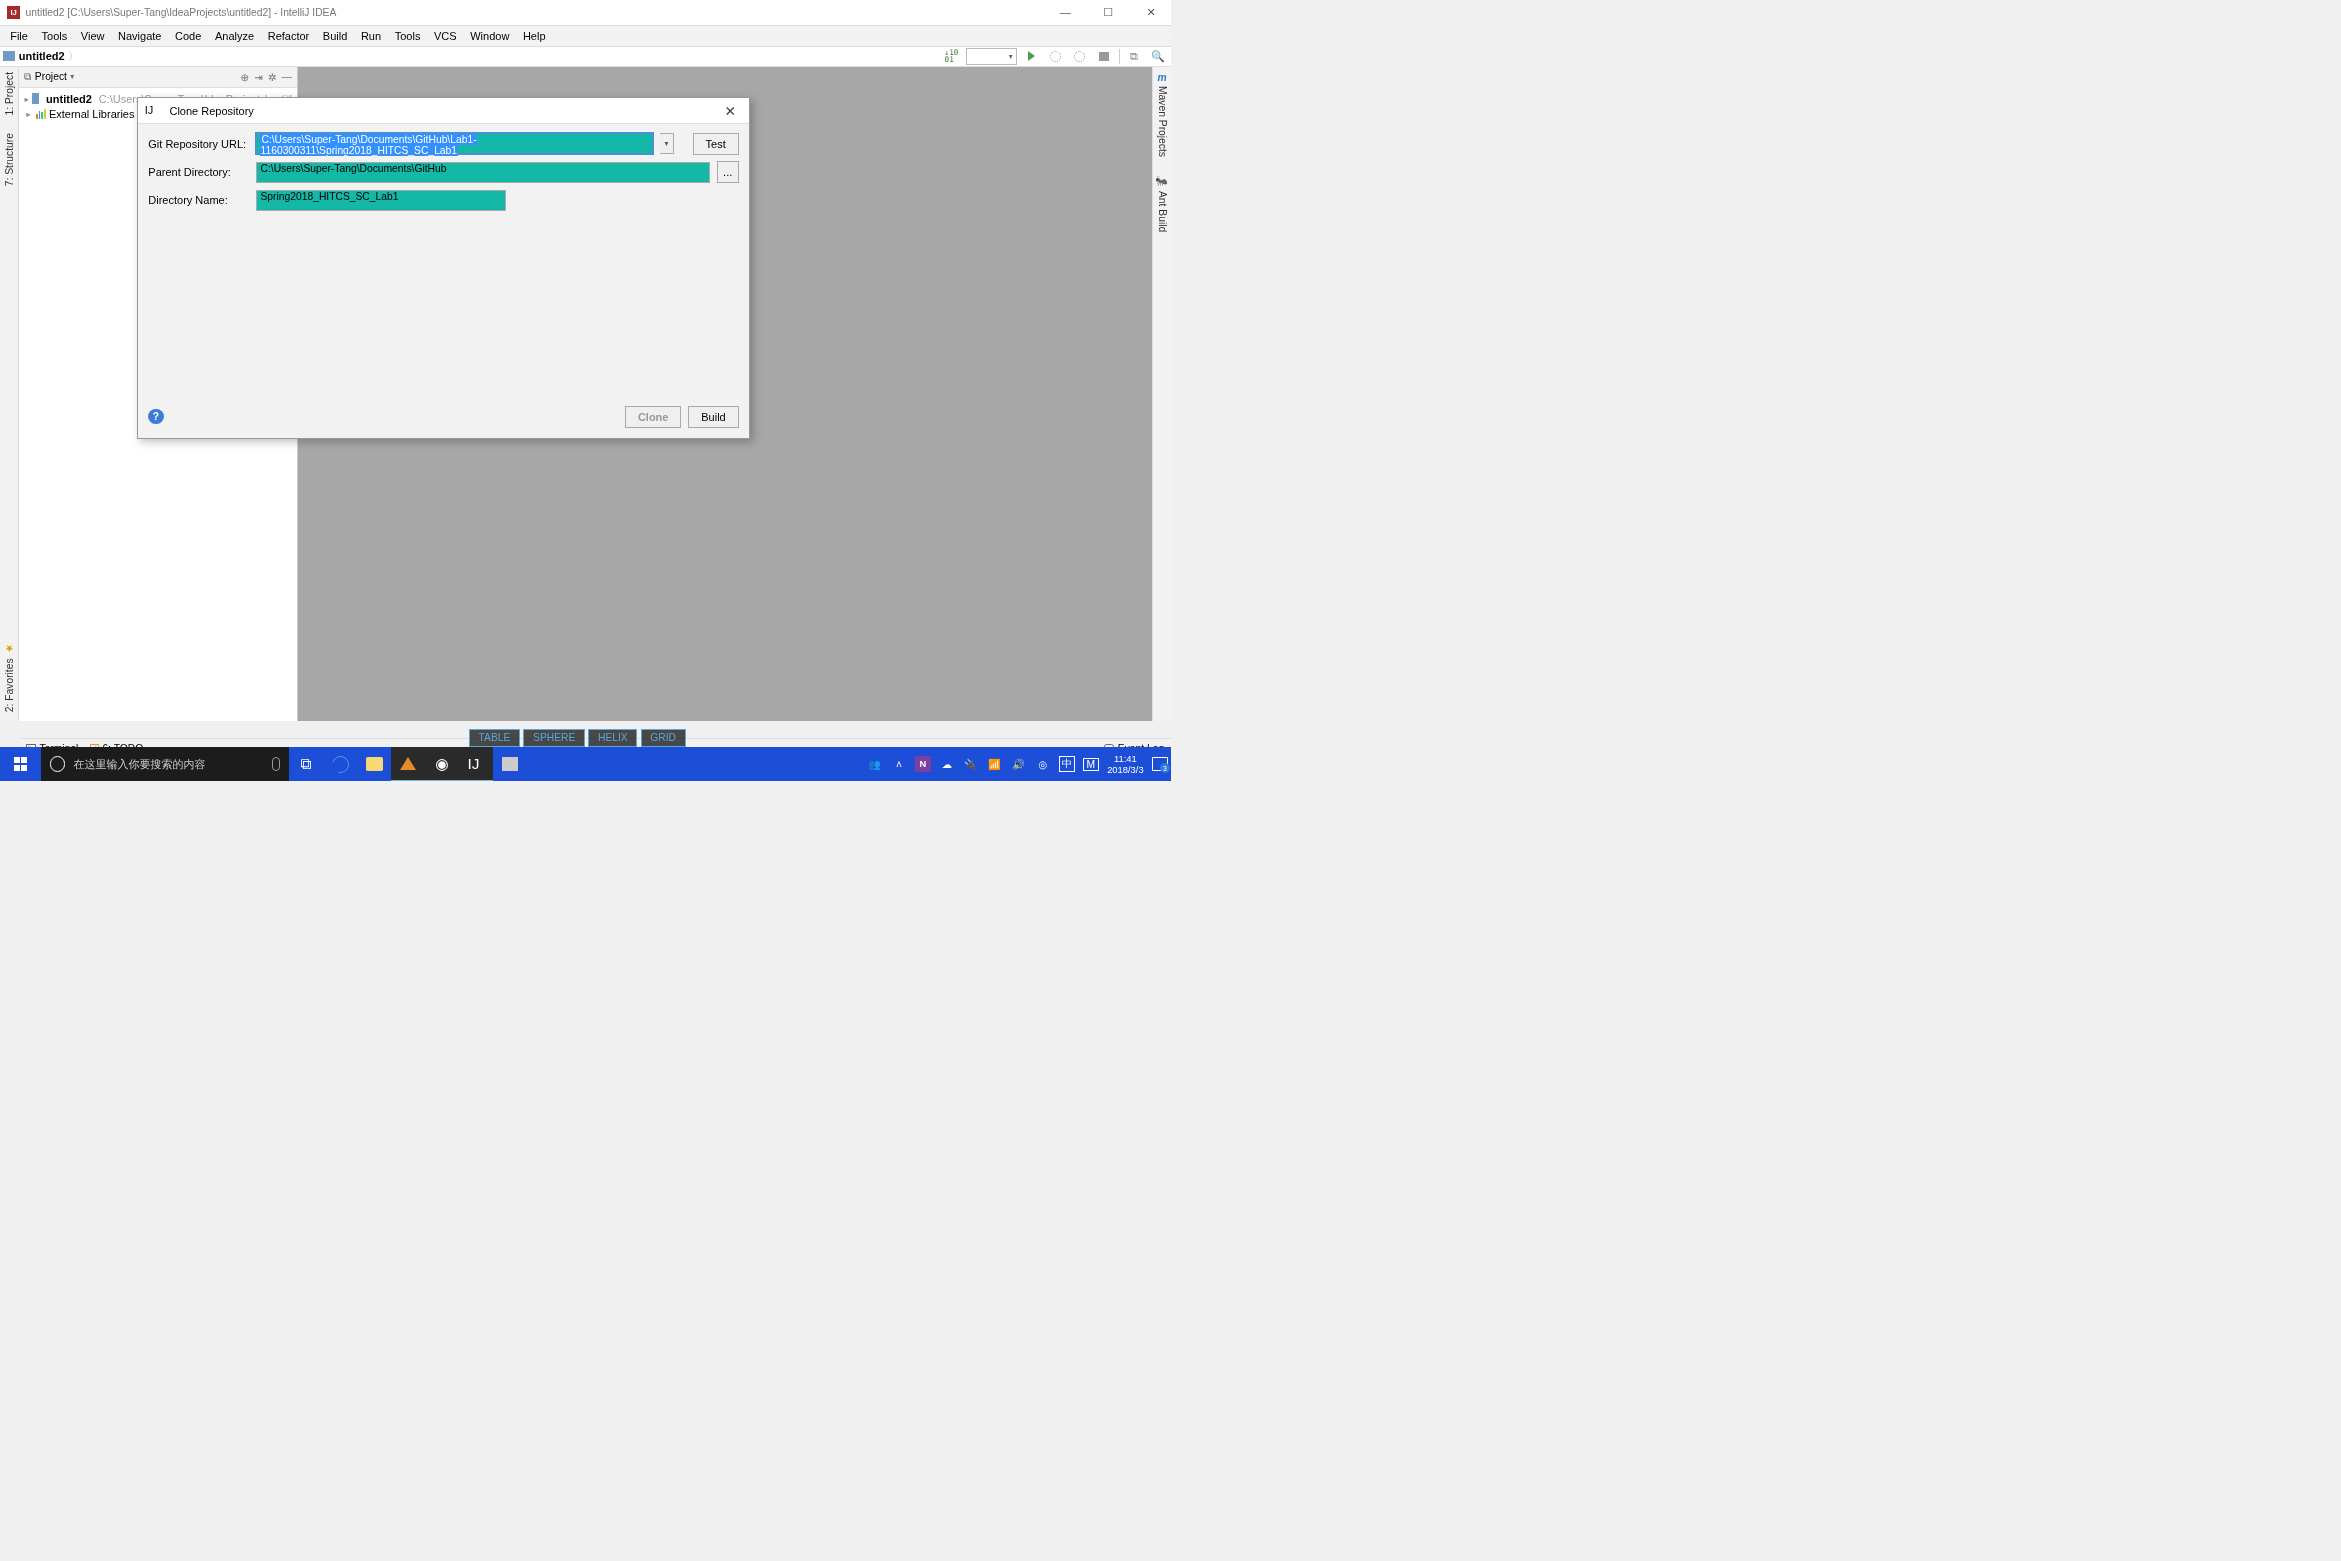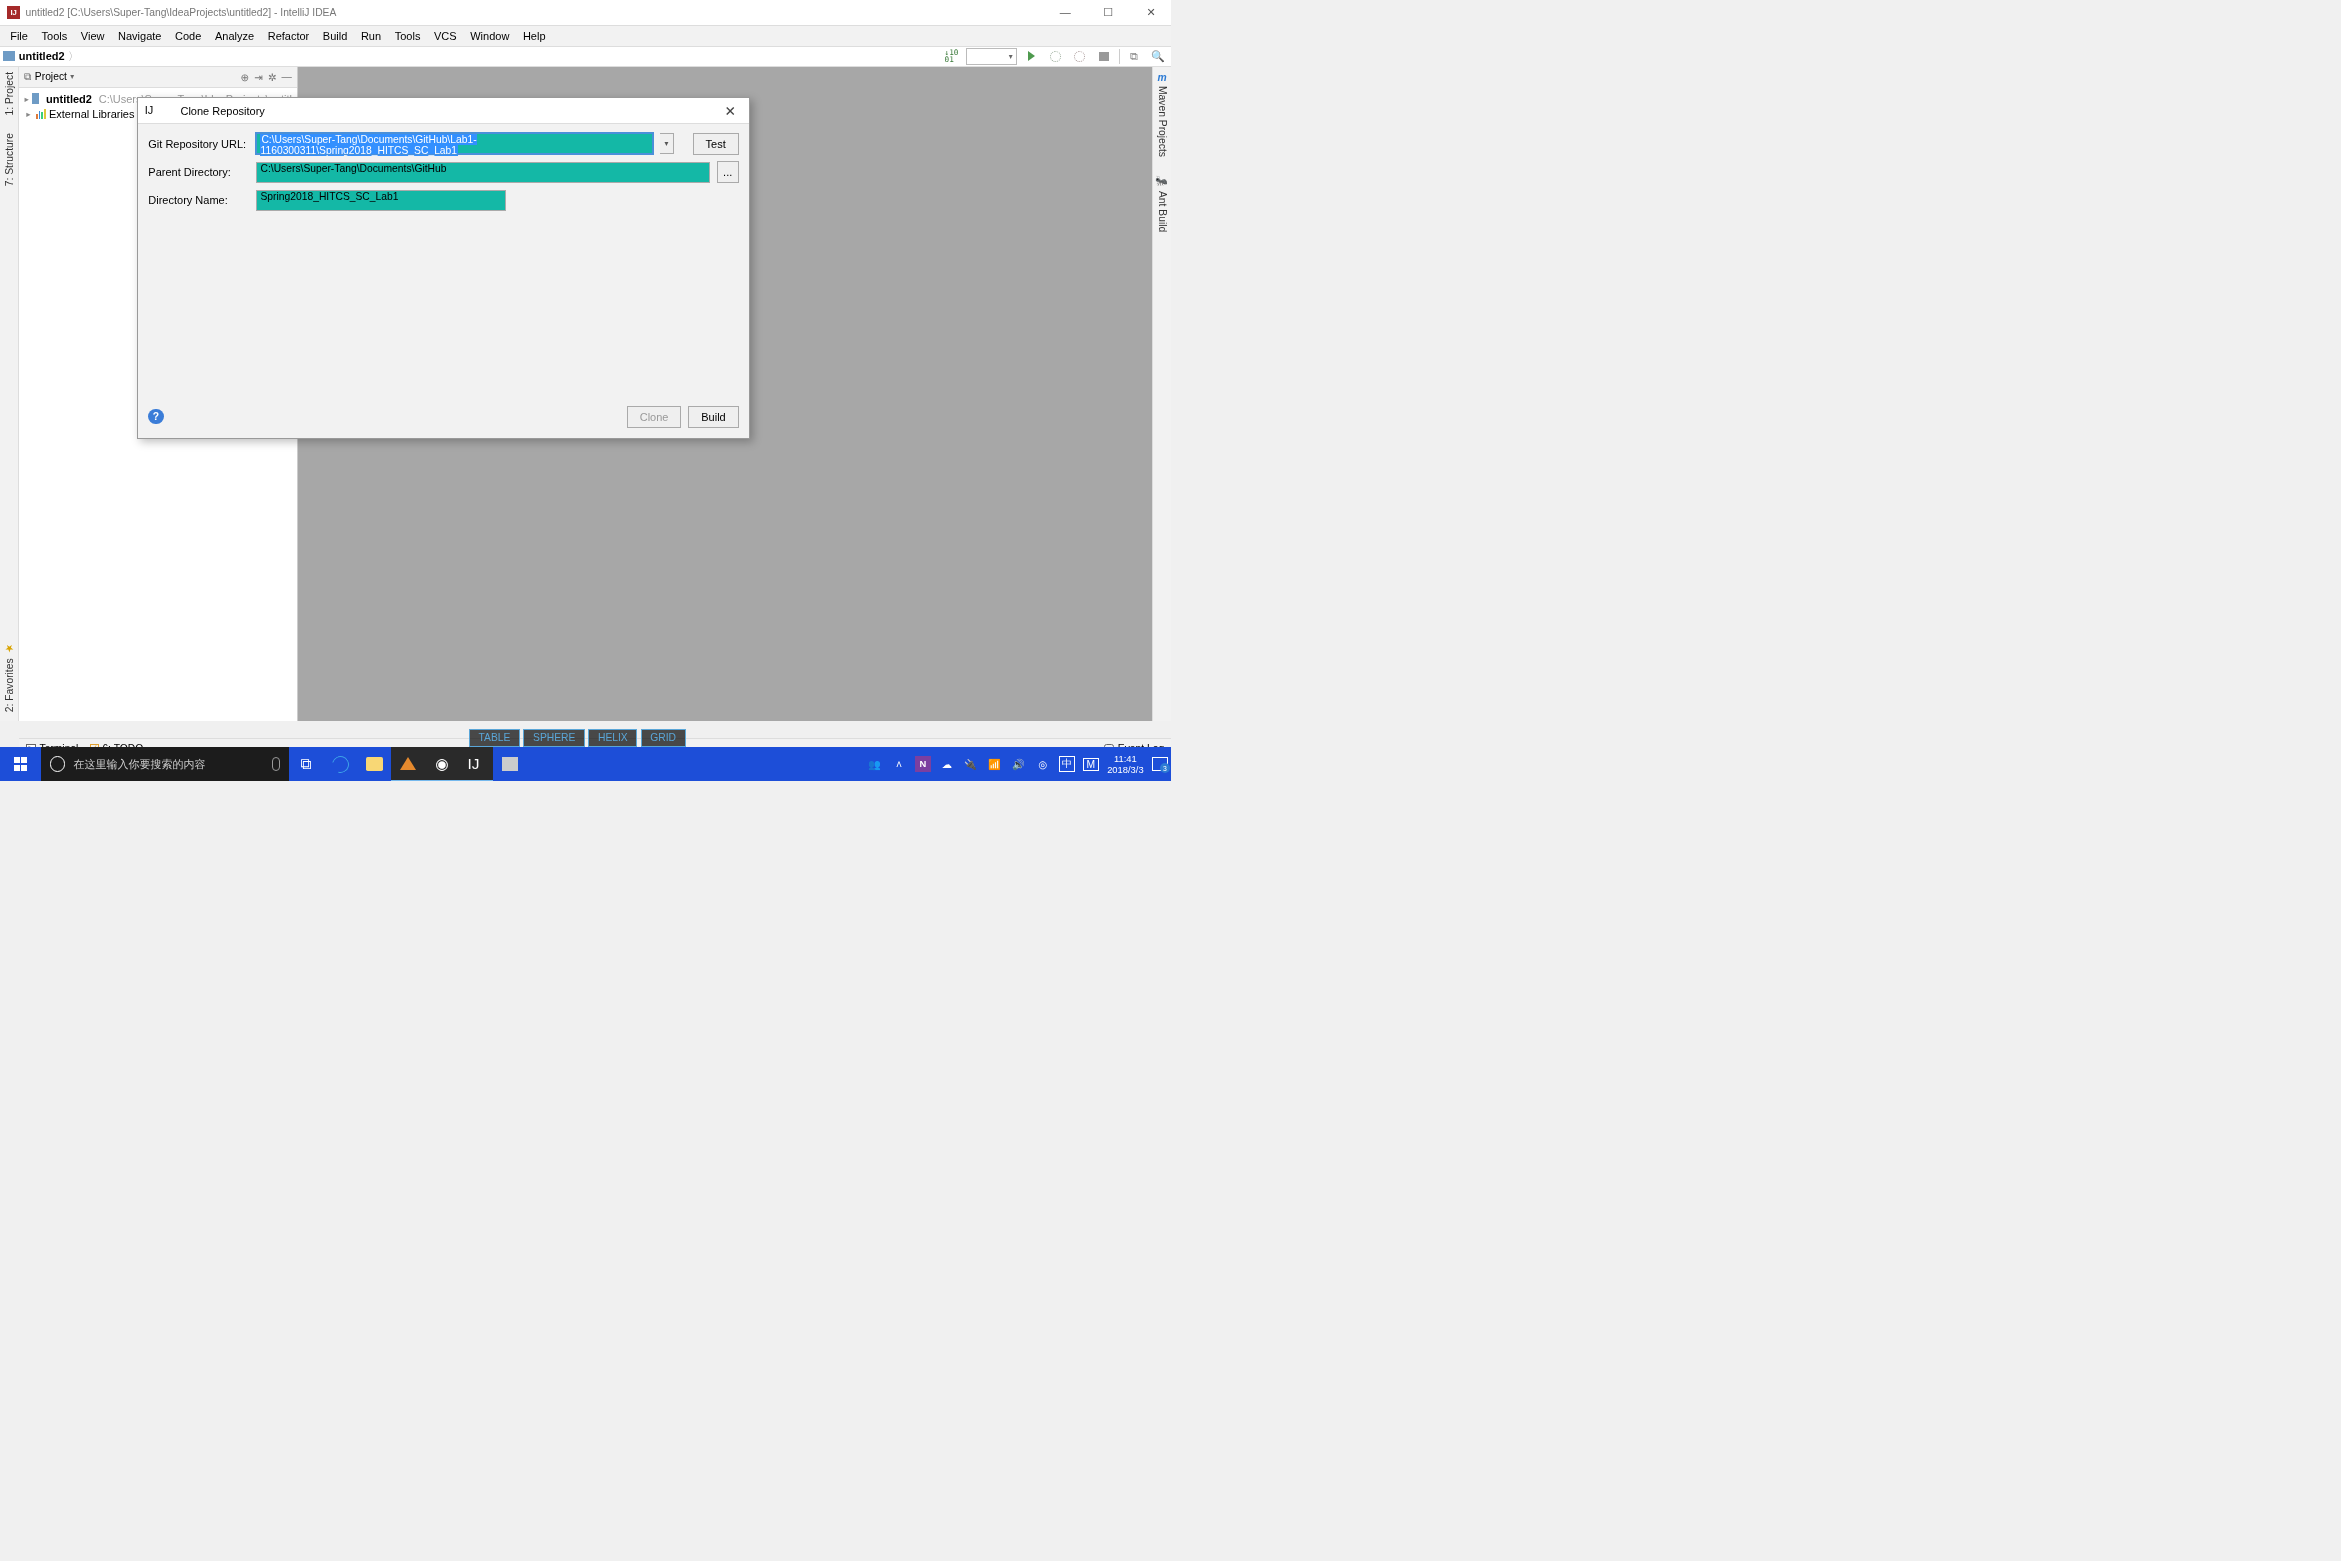--- a/index.html
+++ b/index.html
@@ -84,21 +84,21 @@
 .dlg-title { height:26px; background:#fff; border-bottom:0.9px solid #ddd; display:flex; align-items:center; padding:0 6.8px; }
 .dlg-title .dt-x { margin-left:auto; font-size:13.7px; cursor:pointer; color:#444; width:24px; text-align:center; }
 .dlg-body { flex:1; padding:8.6px 10.3px; font-size:11px; display:flex; flex-direction:column; }
 .frow { display:flex; align-items:center; margin-bottom:6.8px; gap:6.8px; }
 .flabel { width:101px; }
 .finput { height:20.5px; border:0.9px solid #aaa; background:#14b8a6; padding:0 3.4px; font-size:10.3px; }
 .finput.sel { border:0.9px solid #4a90d9; outline:0.9px solid #4a90d9; }
 .selhl { background:#3390ff; color:#fff; padding:0 0.9px; }
 .combo { width:13.7px; height:20.5px; border:0.9px solid #aaa; border-left:none; background:#efefef; display:flex; align-items:center; justify-content:center; font-size:7.7px; color:#555; cursor:pointer; }
 .btn { height:22px; padding:0 12px; background:#efefef; border:0.9px solid #aaa; cursor:pointer; font-size:11px; display:flex; align-items:center; }
-.btn.disabled { color:#999; cursor:default; }
+.btn.disabled { color:#999; cursor:default;font-weight:bold; }
 .btn.browse { width:22px; padding:0; justify-content:center; }
 .errmsg { color:#d40000; font-size:11px; margin-top:auto; padding:0 5.1px 5.1px 5.1px; line-height:1.4; }
 .dlg-footer { display:flex; align-items:center; padding:6.8px 10.3px 10.3px 10.3px; gap:6.8px; }
 .help-ic { width:15.4px; height:15.4px; border-radius:50%; background:#3b7dd8; color:#fff; display:flex; align-items:center; justify-content:center; font-size:10.3px; font-weight:bold; cursor:pointer; }
 .dlg-footer .spacer { flex:1; }
 body { height:781px; }
 .winzone { position:absolute; left:0; right:0; bottom:0; height:34px; background:#1d4ed8; display:flex; align-items:center; color:#fff; }
 .winzone-top { position:absolute; left:469px; bottom:34px; display:flex; gap:3.4px; }
 .pill { padding:2.6px 8.6px; border:0.9px solid #5aa6d8; color:#5aa6d8; font-size:10.3px; background:rgba(0,0,0,.7); }
 .wstart { width:41px; height:34px; display:flex; align-items:center; justify-content:center; }
@@ -262,21 +262,21 @@
     <span>77 chars</span>
     <span>1:78</span>
     <div class="lock-ic"></div>
     <div class="man-ic"></div>
   </div>
 </div>
 
 <div class="dialog">
   <div class="dlg-title">
     <div class="icon-sq" style="width:13.7px;height:13.7px">IJ</div>
-    <span style="margin-left:22px">Clone Repository</span>
+    <span style="margin-left:11px">Clone Repository</span>
     <div class="dt-x">✕</div>
   </div>
   <div class="dlg-body">
     <div class="frow">
       <div class="flabel">Git Repository URL:</div>
       <div class="finput sel" style="flex:1"><span class="selhl">C:\Users\Super-Tang\Documents\GitHub\Lab1-1160300311\Spring2018_HITCS_SC_Lab1</span></div>
       <div class="combo">▾</div>
       <div style="width:5.1px"></div>
       <div class="btn">
           <span>Test</span>

